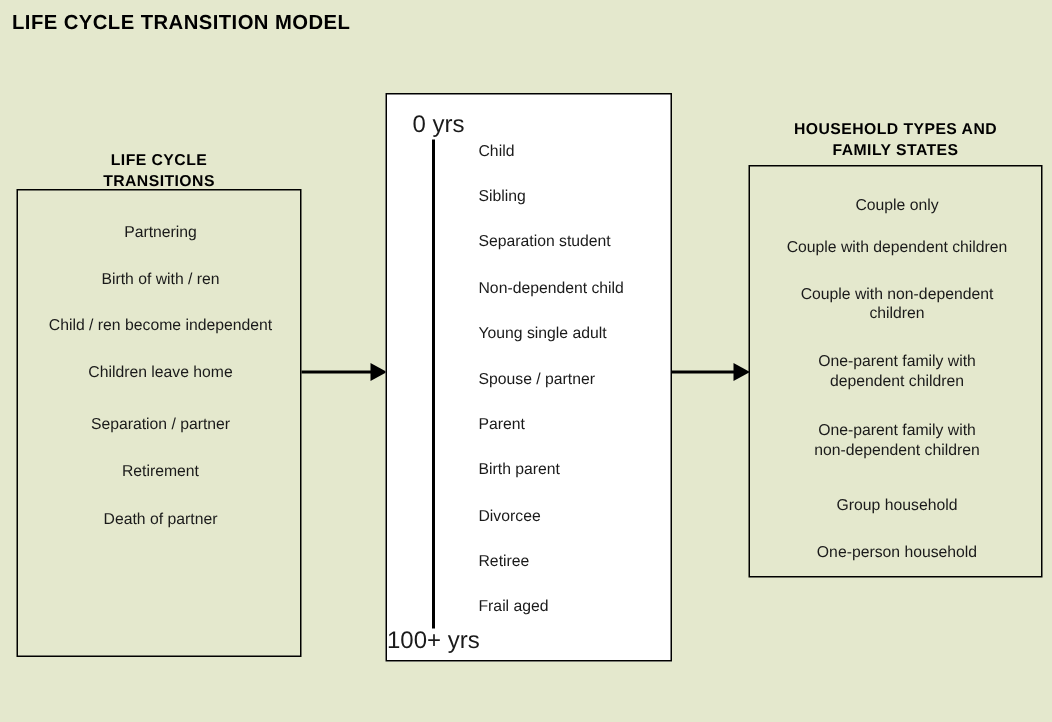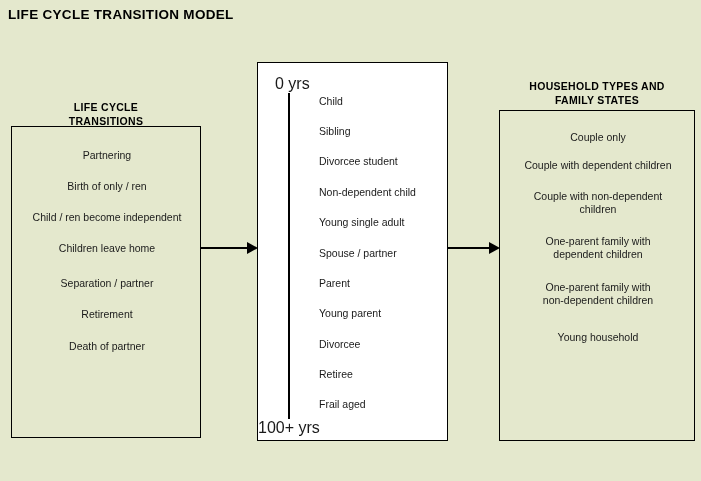--- a/index.html
+++ b/index.html
@@ -75,21 +75,21 @@
     left: 257px;
     top: 62px;
     width: 191px;
     height: 379px;
     background: #ffffff;
   }
   #box-household {
     left: 499px;
     top: 110px;
     width: 196px;
-    height: 331px;
+    height: 275px;
     background: transparent;
   }
 
   
   .item {
     position: absolute;
     font-size: 10.5px;
     line-height: 13px;
     color: #1a1a1a;
   }
@@ -184,21 +184,21 @@
 
   <div class="page-title">LIFE CYCLE TRANSITION MODEL</div>
 
   <div class="col-header" id="header-transitions">
     <div>LIFE CYCLE</div>
     <div>TRANSITIONS</div>
   </div>
 
   <div class="box" id="box-transitions">
     <div class="item item-centered tr-item" style="top:22px">Partnering</div>
-    <div class="item item-centered tr-item" style="top:53px">Birth of only / ren</div>
+    <div class="item item-centered tr-item" style="top:53px">Birth of with / ren</div>
     <div class="item item-centered tr-item" style="top:84px">Child / ren become independent</div>
     <div class="item item-centered tr-item" style="top:115px">Children leave home</div>
 
     <div class="item item-centered tr-item" style="top:150px">Separation / partner</div>
     <div class="item item-centered tr-item" style="top:181px">Retirement</div>
     <div class="item item-centered tr-item" style="top:213px">Death of partner</div>
   </div>
 
   <div class="arrow" id="arrow-1">
     <div class="arrow-line"></div>
@@ -207,26 +207,26 @@
 
 
   <div class="box" id="box-person">
 
     <div class="timeline-label" id="label-start">0 yrs</div>
     <div id="timeline-line"></div>
     <div class="timeline-label" id="label-end">100+ yrs</div>
 
     <div class="item item-left ps-item" style="top:32px">Child</div>
     <div class="item item-left ps-item" style="top:62px">Sibling</div>
-    <div class="item item-left ps-item" style="top:92px">Divorcee student</div>
+    <div class="item item-left ps-item" style="top:92px">Separation student</div>
     <div class="item item-left ps-item" style="top:123px">Non-dependent child</div>
     <div class="item item-left ps-item" style="top:153px">Young single adult</div>
     <div class="item item-left ps-item" style="top:184px">Spouse / partner</div>
     <div class="item item-left ps-item" style="top:214px">Parent</div>
-    <div class="item item-left ps-item" style="top:244px">Young parent</div>
+    <div class="item item-left ps-item" style="top:244px">Birth parent</div>
     <div class="item item-left ps-item" style="top:275px">Divorcee</div>
     <div class="item item-left ps-item" style="top:305px">Retiree</div>
     <div class="item item-left ps-item" style="top:335px">Frail aged</div>
   </div>
 
   <div class="arrow" id="arrow-2">
     <div class="arrow-line"></div>
     <div class="arrow-head"></div>
   </div>
 
@@ -234,16 +234,17 @@
     <div>HOUSEHOLD TYPES AND</div>
     <div>FAMILY STATES</div>
   </div>
 
   <div class="box" id="box-household">
     <div class="item item-centered hh-item" style="top:20px">Couple only</div>
     <div class="item item-centered hh-item" style="top:48px">Couple with dependent children</div>
     <div class="item item-centered hh-item" style="top:79px">Couple with non-dependent<br>children</div>
     <div class="item item-centered hh-item" style="top:124px">One-parent family with<br>dependent children</div>
     <div class="item item-centered hh-item" style="top:170px">One-parent family with<br>non-dependent children</div>
-    <div class="item item-centered hh-item" style="top:220px">Young household</div>
+    <div class="item item-centered hh-item" style="top:220px">Group household</div>
+    <div class="item item-centered hh-item" style="top:251px">One-person household</div>
   </div>
 
 </div>
 
 </body></html>

